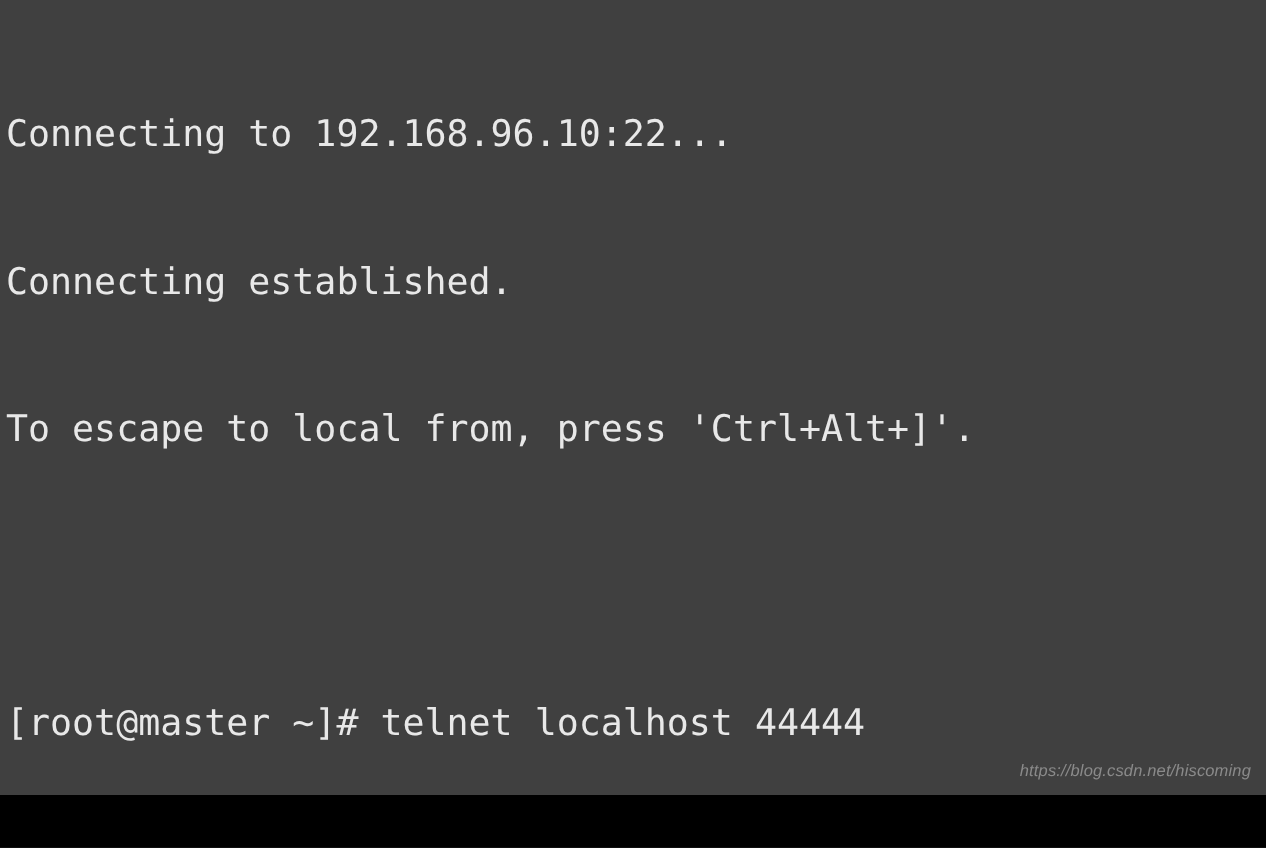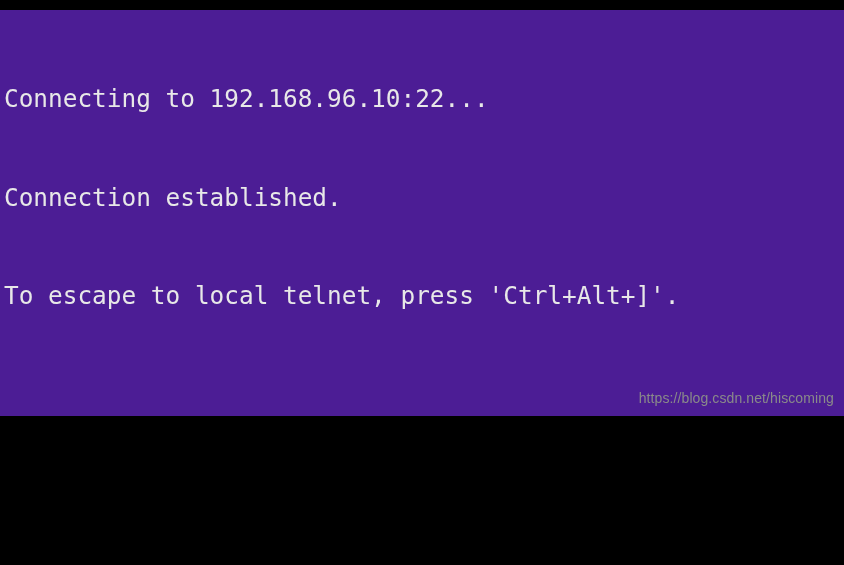--- a/index.html
+++ b/index.html
@@ -9,24 +9,24 @@
   }
   body {
     width: 844px;
     height: 565px;
     overflow: hidden;
     position: relative;
   }
   #terminal {
     position: absolute;
     left: 0;
-    top: 10px;
+    top: 0;
     width: 844px;
-    height: 406px;
-    background: #4c1d95;
+    height: 530px;
+    background: #404040;
     overflow: hidden;
   }
   #terminal-screen {
     position: absolute;
     left: 4px;
     top: 8px;
     width: 840px;
     font-family: "DejaVu Sans Mono", monospace;
     font-size: 24.4px;
     line-height: 32.7px;
@@ -41,34 +41,35 @@
     color: #e8e8e8;
   }
   .term-line.blank {
     color: transparent;
   }
   #watermark {
     position: absolute;
     right: 10px;
     bottom: 10px;
     font-family: "Liberation Sans", sans-serif;
-    font-size: 14px;
+    font-size: 11px;
     color: #8a8a8a;
     white-space: pre;
     letter-spacing: 0.1px;
+    font-style: italic;
   }
 </style>
 </head>
 <body>
 
 <div id="terminal">
   <div id="terminal-screen">
     <div class="term-line">Connecting to 192.168.96.10:22...</div>
-    <div class="term-line">Connection established.</div>
-    <div class="term-line">To escape to local telnet, press 'Ctrl+Alt+]'.</div>
+    <div class="term-line">Connecting established.</div>
+    <div class="term-line">To escape to local from, press 'Ctrl+Alt+]'.</div>
     <div class="term-line blank"></div>
     <div class="term-line">[root@master ~]# telnet localhost 44444</div>
     
     
     
     
     
     
     
     

